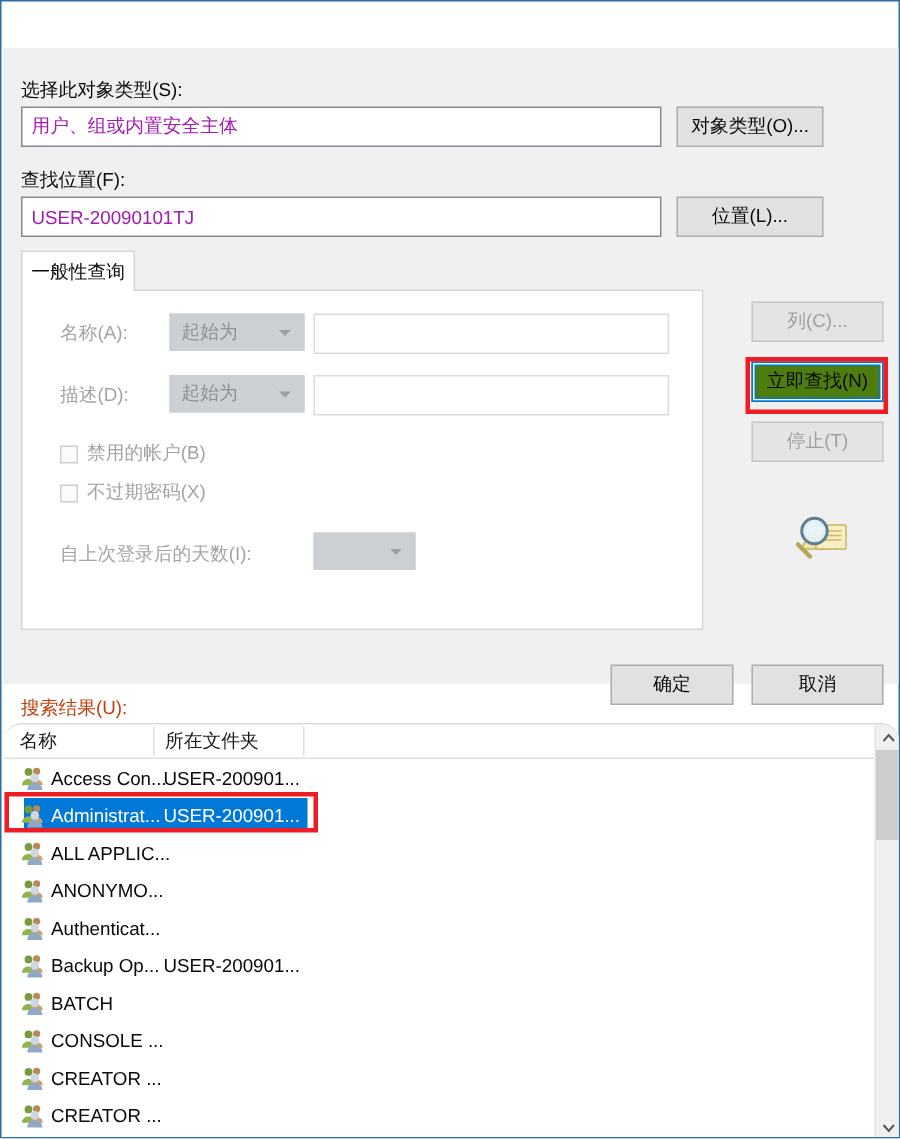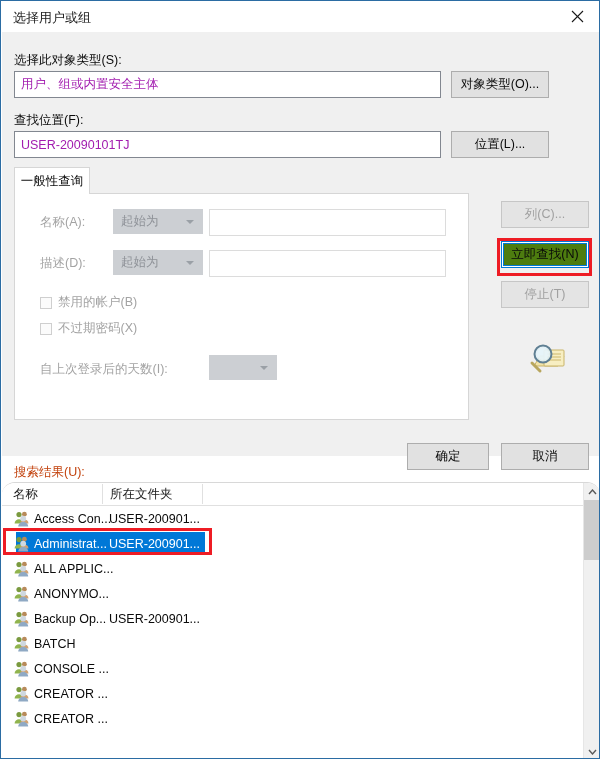--- a/index.html
+++ b/index.html
@@ -306,29 +306,20 @@
     border: 3px solid #ee1c24;
     z-index: 60;
     pointer-events: none;
   }
 </style>
 </head>
 <body>
 
 <div id="dialog">
 
-  <div id="titlebar">
-    <div id="title-text">选择用户或组</div>
-    <div id="close-btn">
-      <svg width="13" height="13" viewBox="0 0 13 13">
-        <line x1="1" y1="1" x2="12" y2="12" stroke="#1a1a1a" stroke-width="1.1"></line>
-        <line x1="12" y1="1" x2="1" y2="12" stroke="#1a1a1a" stroke-width="1.1"></line>
-      </svg>
-    </div>
-  </div>
 
   <div id="body-area">
 
     <div class="field-label" style="left:12px; top:20px;">选择此对象类型(S):</div>
     <div class="textbox" style="left:12px; top:39px; width:427px; height:27px;">用户、组或内置安全主体</div>
     <div class="btn" style="left:449px; top:39px; width:98px; height:27px;">对象类型(O)...</div>
 
     <div class="field-label" style="left:12px; top:80px;">查找位置(F):</div>
     <div class="textbox" style="left:12px; top:99px; width:427px; height:27px;">USER-20090101TJ</div>
     <div class="btn" style="left:449px; top:99px; width:98px; height:27px;">位置(L)...</div>
@@ -452,20 +443,32 @@
         </div>
         <div class="row">
           <span class="cell-icon"><svg width="17" height="17" viewBox="0 0 17 17">
               <circle cx="5" cy="4.6" r="2.6" fill="#7a9a3f"></circle>
               <path d="M0.6 13.5c0-2.6 2-4.2 4.4-4.2s4.4 1.6 4.4 4.2z" fill="#90b44e"></path>
               <circle cx="10.4" cy="4.2" r="2.4" fill="#b78a5a"></circle>
               <path d="M6.3 13.5c0-2.4 1.9-3.9 4.1-3.9s4.1 1.5 4.1 3.9z" fill="#cfa274"></path>
               <circle cx="9.2" cy="8.6" r="2.9" fill="#cfd8e0"></circle>
               <path d="M4.2 16.6c0-2.9 2.3-4.7 5-4.7s5 1.8 5 4.7z" fill="#8fa9c4"></path>
             </svg></span>
+          <span class="cell-name">Authenticat...</span>
+          <span class="cell-folder"></span>
+        </div>
+        <div class="row">
+          <span class="cell-icon"><svg width="17" height="17" viewBox="0 0 17 17">
+              <circle cx="5" cy="4.6" r="2.6" fill="#7a9a3f"></circle>
+              <path d="M0.6 13.5c0-2.6 2-4.2 4.4-4.2s4.4 1.6 4.4 4.2z" fill="#90b44e"></path>
+              <circle cx="10.4" cy="4.2" r="2.4" fill="#b78a5a"></circle>
+              <path d="M6.3 13.5c0-2.4 1.9-3.9 4.1-3.9s4.1 1.5 4.1 3.9z" fill="#cfa274"></path>
+              <circle cx="9.2" cy="8.6" r="2.9" fill="#cfd8e0"></circle>
+              <path d="M4.2 16.6c0-2.9 2.3-4.7 5-4.7s5 1.8 5 4.7z" fill="#8fa9c4"></path>
+            </svg></span>
           <span class="cell-name">Backup Op...</span>
           <span class="cell-folder">USER-200901...</span>
         </div>
         <div class="row">
           <span class="cell-icon"><svg width="17" height="17" viewBox="0 0 17 17">
               <circle cx="5" cy="4.6" r="2.6" fill="#7a9a3f"></circle>
               <path d="M0.6 13.5c0-2.6 2-4.2 4.4-4.2s4.4 1.6 4.4 4.2z" fill="#90b44e"></path>
               <circle cx="10.4" cy="4.2" r="2.4" fill="#b78a5a"></circle>
               <path d="M6.3 13.5c0-2.4 1.9-3.9 4.1-3.9s4.1 1.5 4.1 3.9z" fill="#cfa274"></path>
               <circle cx="9.2" cy="8.6" r="2.9" fill="#cfd8e0"></circle>

